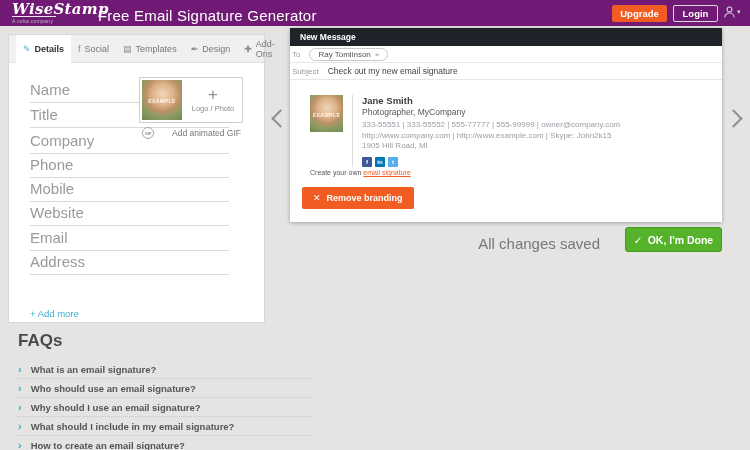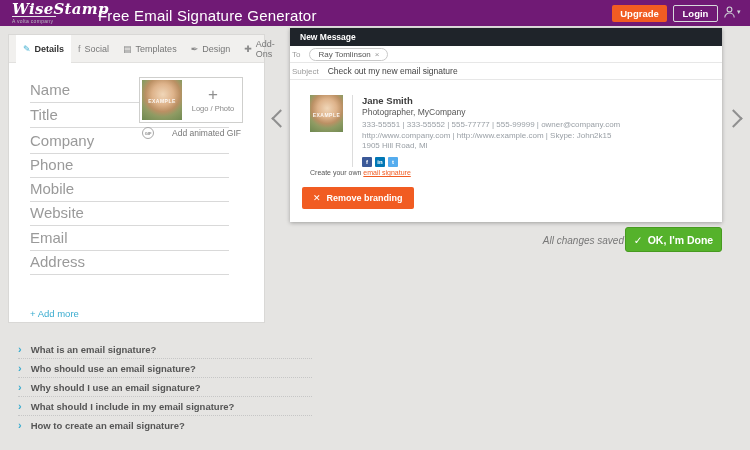--- a/index.html
+++ b/index.html
@@ -72,21 +72,21 @@
   .create-own { position:absolute; left:20px; top:141px; font-size:7px; color:#555; }
   .create-own a { color:#f15c22; text-decoration:underline; cursor:pointer; }
   .remove-brand { position:absolute; left:12px; top:159px; background:#f15c22; border-radius:2px; color:#fff; font-size:9px; font-weight:bold; padding:6px 11px; display:flex; align-items:center; gap:6px; cursor:pointer; }
 
   
   .nav-chevron { position:absolute; width:13px; height:13px; border-left:2px solid #8f8f8f; border-bottom:2px solid #8f8f8f; cursor:pointer; }
   .chev-left { left:274px; top:112px; transform:rotate(45deg); }
   .chev-right { left:727px; top:112px; transform:rotate(225deg); }
 
   
-  .save-status { position:absolute; right:126px; top:235px; font-size:10px; color:#777;font-style:italic; }
+  .save-status { position:absolute; right:150px; top:235px; font-size:15px; color:#777; }
   .done-btn { position:absolute; left:625px; top:227px; width:97px; height:25px; background:#55b22b; border:1px solid #479a20; border-radius:3px; color:#fff; font-size:10.5px; font-weight:bold; display:flex; align-items:center; justify-content:center; gap:5px; cursor:pointer; }
 
   
   .faq { position:absolute; left:18px; top:331px; width:294px; }
   .faq-title { font-size:17px; font-weight:bold; color:#4a4a4a; }
   .faq-list { margin-top:9px; }
   .faq-item { height:19px; display:flex; align-items:center; border-bottom:1px dotted #c6c6c6; cursor:pointer; }
   .faq-item:last-child { border-bottom:none; }
   .faq-chev { color:#3aaccf; font-size:11px; font-weight:bold; margin-right:9px; line-height:1; }
   .faq-text { font-size:9.5px; font-weight:bold; color:#555; }
@@ -210,20 +210,21 @@
     </div>
   </div>
 
   <div class="save-status">All changes saved</div>
   <div class="done-btn">
     <span>✓</span>
     <span>OK, I'm Done</span>
   </div>
 
   <div class="faq">
+    <div class="faq-title">FAQs</div>
     <div class="faq-list">
       <div class="faq-item">
         <span class="faq-chev">›</span>
         <span class="faq-text">What is an email signature?</span>
       </div>
       <div class="faq-item">
         <span class="faq-chev">›</span>
         <span class="faq-text">Who should use an email signature?</span>
       </div>
       <div class="faq-item">

